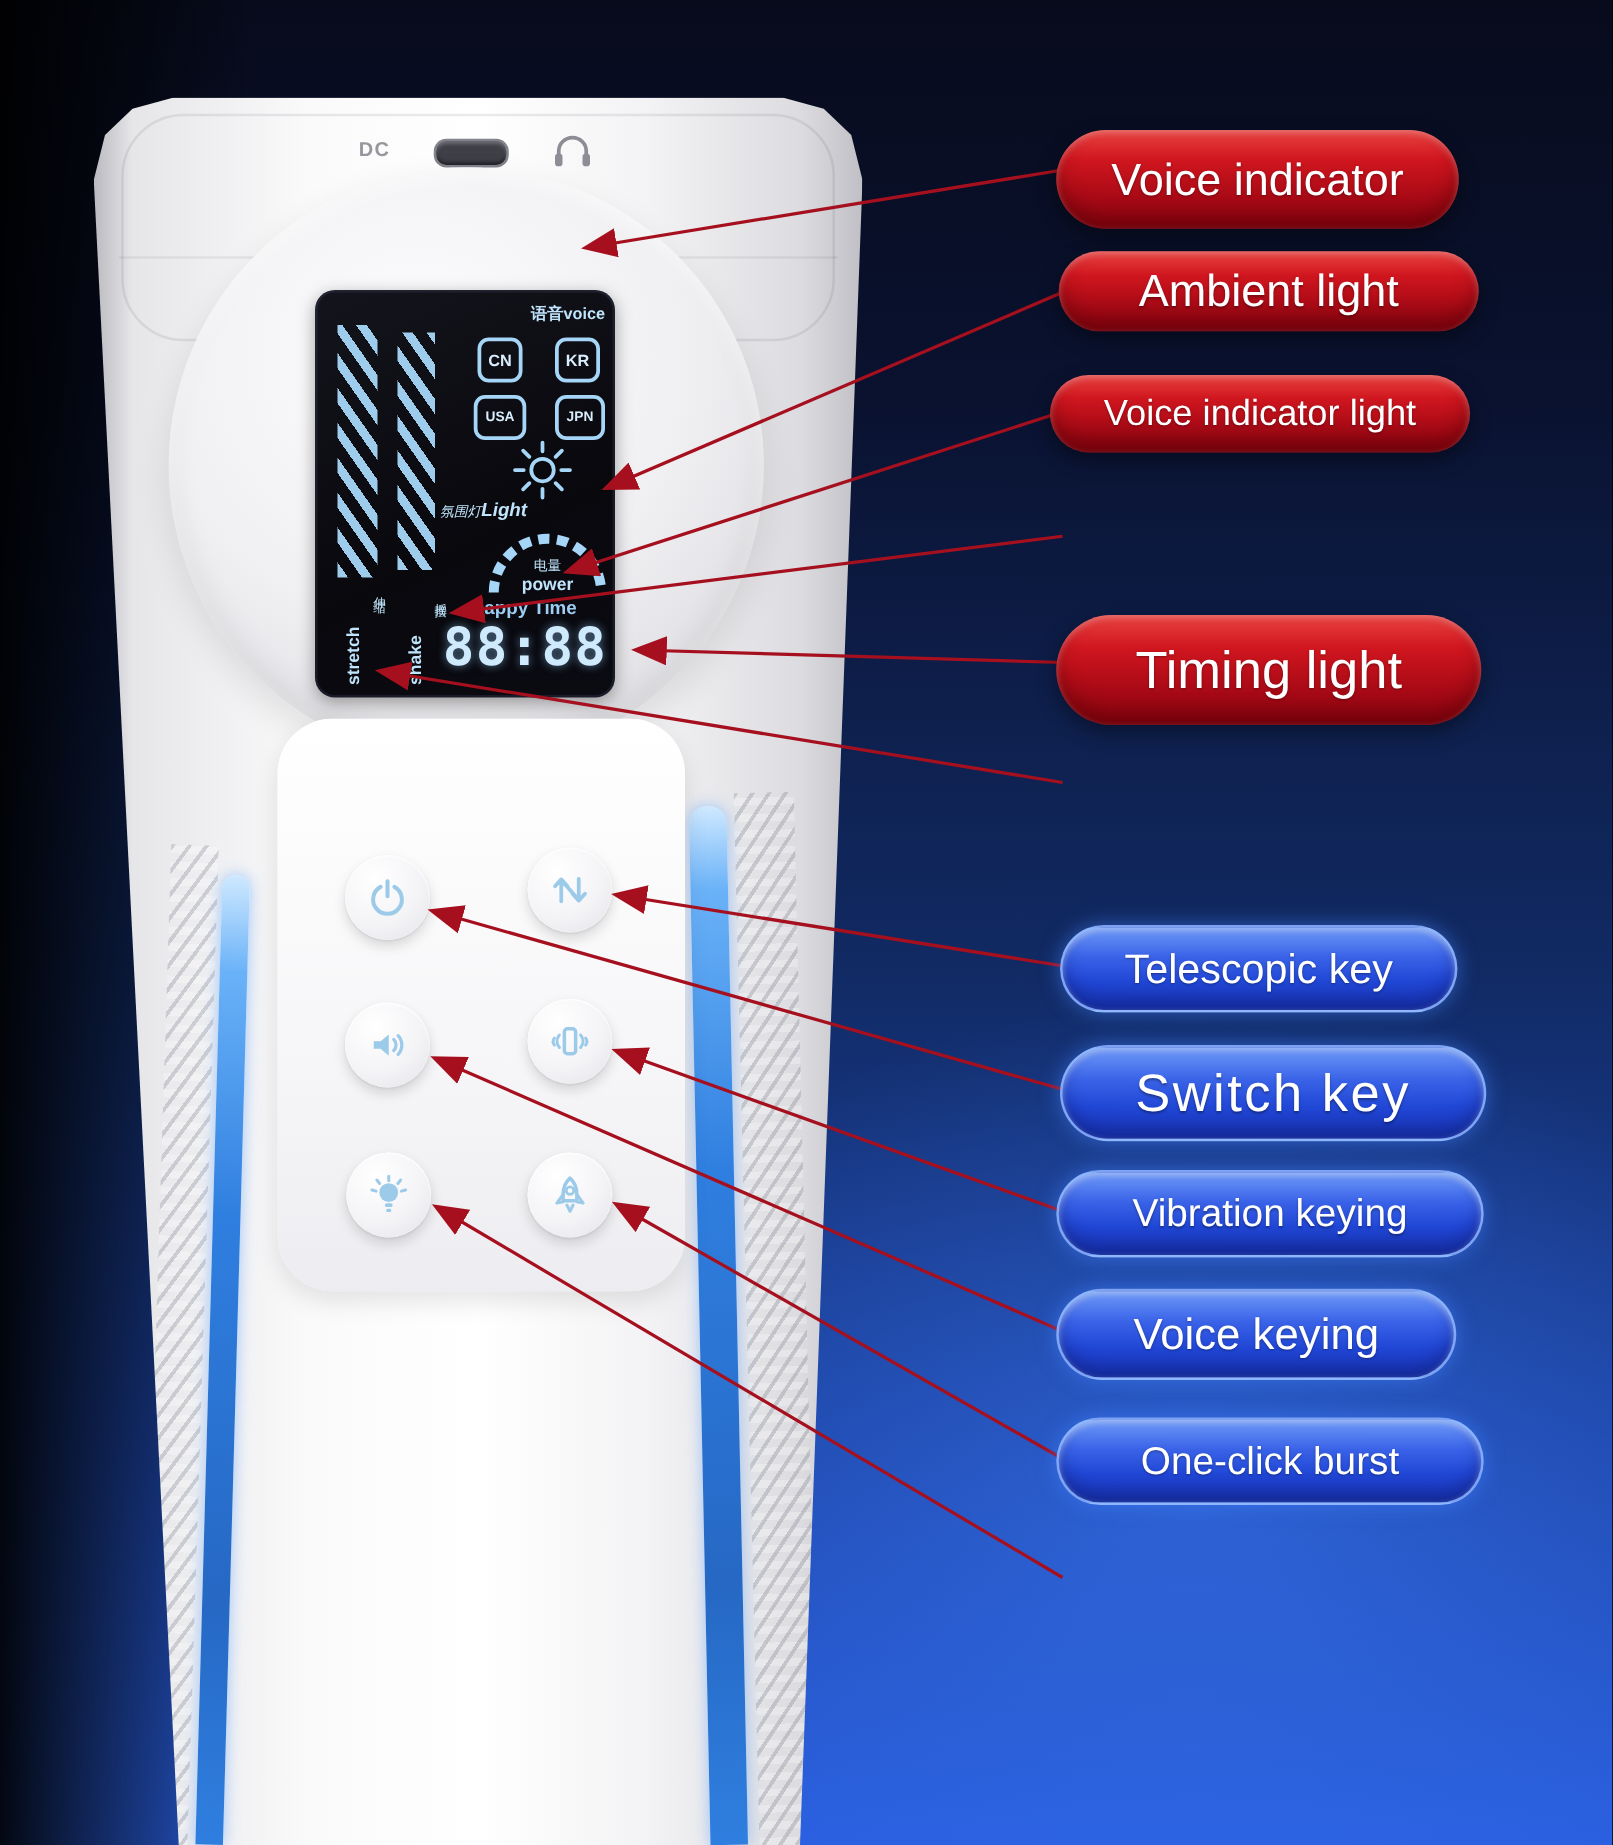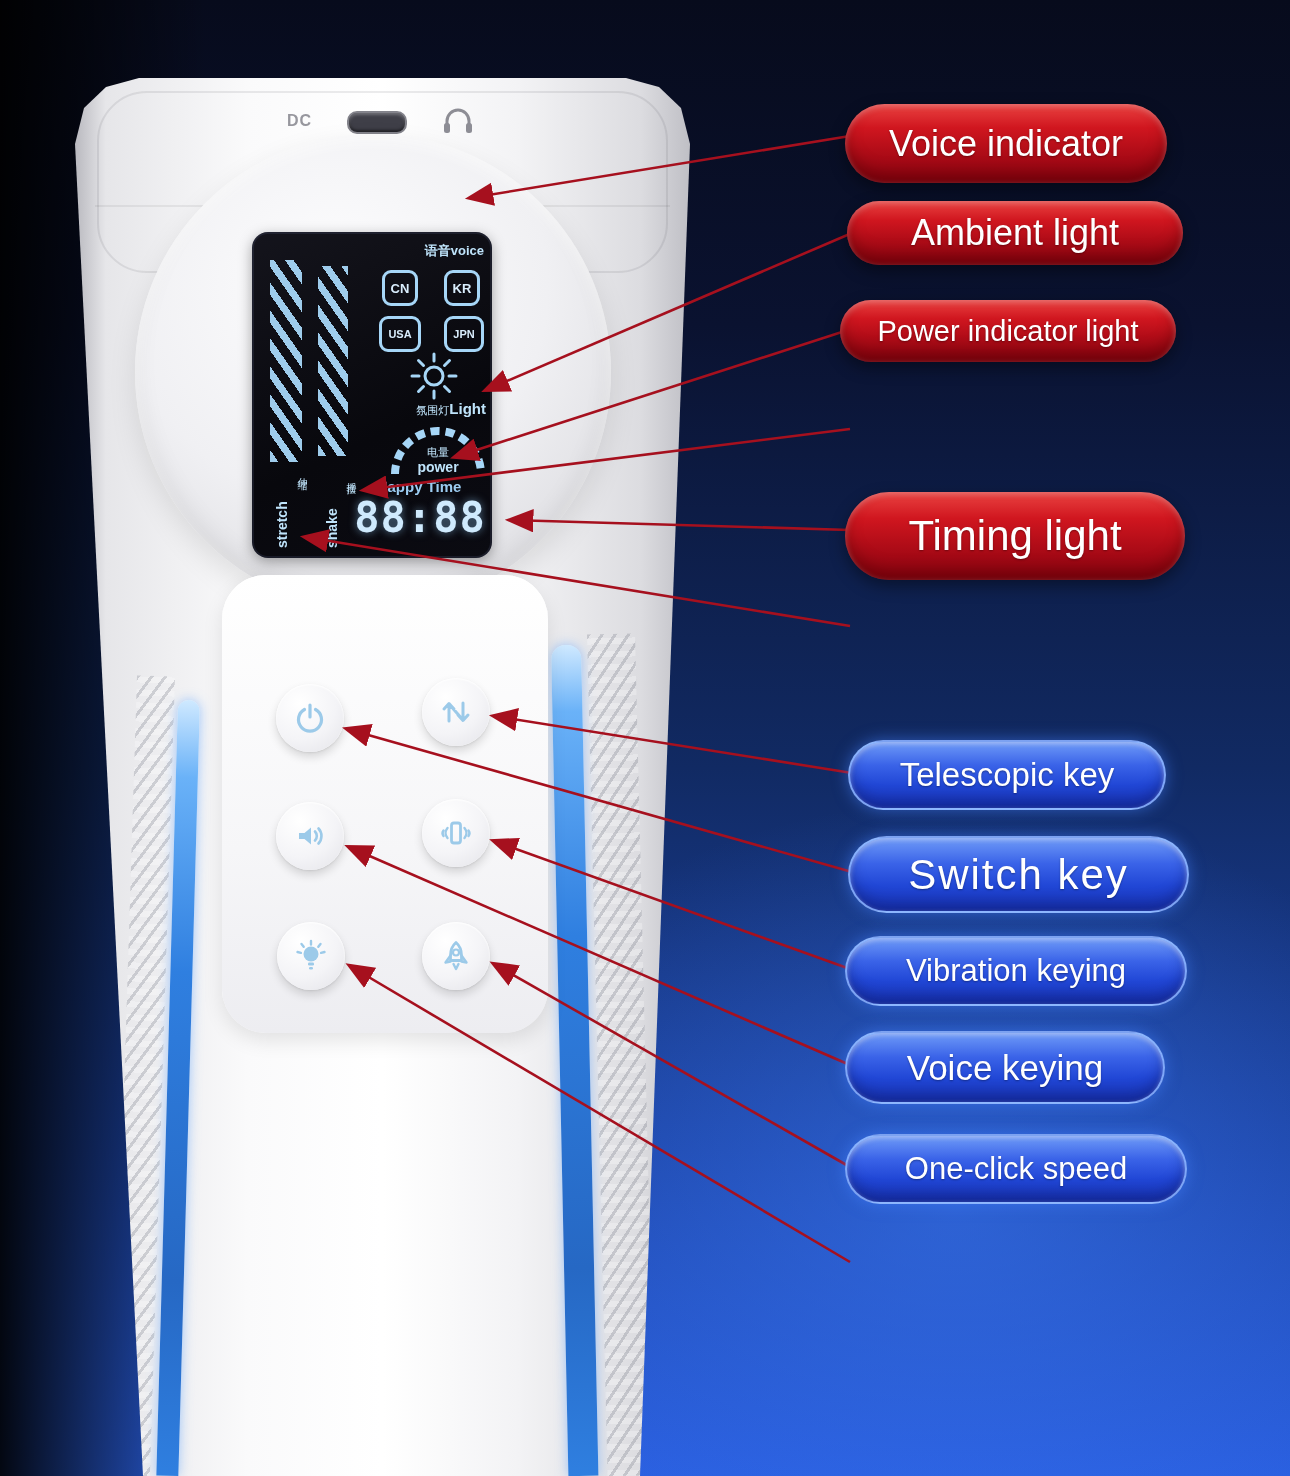--- a/index.html
+++ b/index.html
@@ -32,21 +32,21 @@
   .bars{position:absolute;background:repeating-linear-gradient(55deg,#a6d6f7 0 7px, rgba(0,0,0,0) 7px 16px);opacity:.95;}
   .bars.b1{left:18px;top:28px;width:32px;height:202px;}
   .bars.b2{left:66px;top:34px;width:30px;height:190px;}
   .voice-row{position:absolute;left:112px;top:10px;width:120px;text-align:right;font-size:13px;font-weight:bold;color:#bfe4fb;}
   .badge{position:absolute;border:3px solid #a6d6f7;border-radius:9px;color:#d9edfc;font-weight:bold;display:flex;align-items:center;justify-content:center;}
   #b-cn{left:130px;top:38px;width:30px;height:30px;font-size:13px;}
   #b-kr{left:192px;top:38px;width:30px;height:30px;font-size:13px;}
   #b-usa{left:127px;top:84px;width:36px;height:30px;font-size:11px;}
   #b-jpn{left:192px;top:84px;width:34px;height:30px;font-size:11px;}
   .sun{position:absolute;left:156px;top:118px;}
-  .light-row{position:absolute;left:100px;top:168px;width:134px;text-align:right;color:#bfe4fb;white-space:nowrap;}
+  .light-row{position:absolute;left:100px;top:168px;width:134px;text-align:left;color:#bfe4fb;white-space:nowrap;font-style:italic;}
   .light-row .cn{font-size:11px;}
   .light-row .en{font-size:15px;font-weight:bold;}
   .gauge{position:absolute;left:134px;top:190px;}
   .gauge-cn{position:absolute;left:134px;top:213px;width:104px;text-align:center;font-size:11px;color:#bfe4fb;}
   .gauge-en{position:absolute;left:134px;top:227px;width:104px;text-align:center;font-size:14px;font-weight:bold;color:#bfe4fb;}
   .happy{position:absolute;left:100px;top:246px;width:134px;text-align:center;font-size:15px;font-weight:bold;color:#9ccdf2;}
   .time{position:absolute;left:98px;top:261px;width:140px;text-align:center;font-family:"DejaVu Sans Mono",monospace;font-size:42px;font-weight:bold;color:#cfeafd;letter-spacing:1px;text-shadow:0 0 8px rgba(150,210,255,.55);}
   .vword{position:absolute;writing-mode:vertical-rl;transform:rotate(180deg);font-weight:bold;font-size:14px;color:#bfe4fb;}
   .vcn{position:absolute;writing-mode:vertical-rl;text-orientation:upright;font-size:10px;color:#bfe4fb;letter-spacing:2px;}
   #stretch-word{left:22px;top:234px;height:82px;}
@@ -207,35 +207,35 @@
     </g>
   </svg>
 
   <div class="pill red" style="left:845px;top:104px;width:322px;height:79px;font-size:36px;">
       <span>Voice indicator</span>
     </div>
   <div class="pill red" style="left:847px;top:201px;width:336px;height:64px;font-size:36px;">
       <span>Ambient light</span>
     </div>
   <div class="pill red" style="left:840px;top:300px;width:336px;height:62px;font-size:29px;">
-      <span>Power indicator light</span>
+      <span>Voice indicator light</span>
     </div>
   <div class="pill red" style="left:845px;top:492px;width:340px;height:88px;font-size:42px;">
       <span>Timing light</span>
     </div>
 
   <div class="pill blue" style="left:848px;top:740px;width:314px;height:66px;font-size:33px;">
       <span>Telescopic key</span>
     </div>
   <div class="pill blue" style="left:845px;top:936px;width:338px;height:66px;font-size:31px;">
       <span>Vibration keying</span>
     </div>
   <div class="pill blue" style="left:848px;top:836px;width:337px;height:73px;font-size:42px;letter-spacing:2px;">
       <span>Switch key</span>
     </div>
   <div class="pill blue" style="left:845px;top:1031px;width:316px;height:69px;font-size:35px;">
       <span>Voice keying</span>
     </div>
   <div class="pill blue" style="left:845px;top:1134px;width:338px;height:66px;font-size:31px;">
-      <span>One-click speed</span>
+      <span>One-click burst</span>
     </div>
 
 </div>
 
 </body></html>

